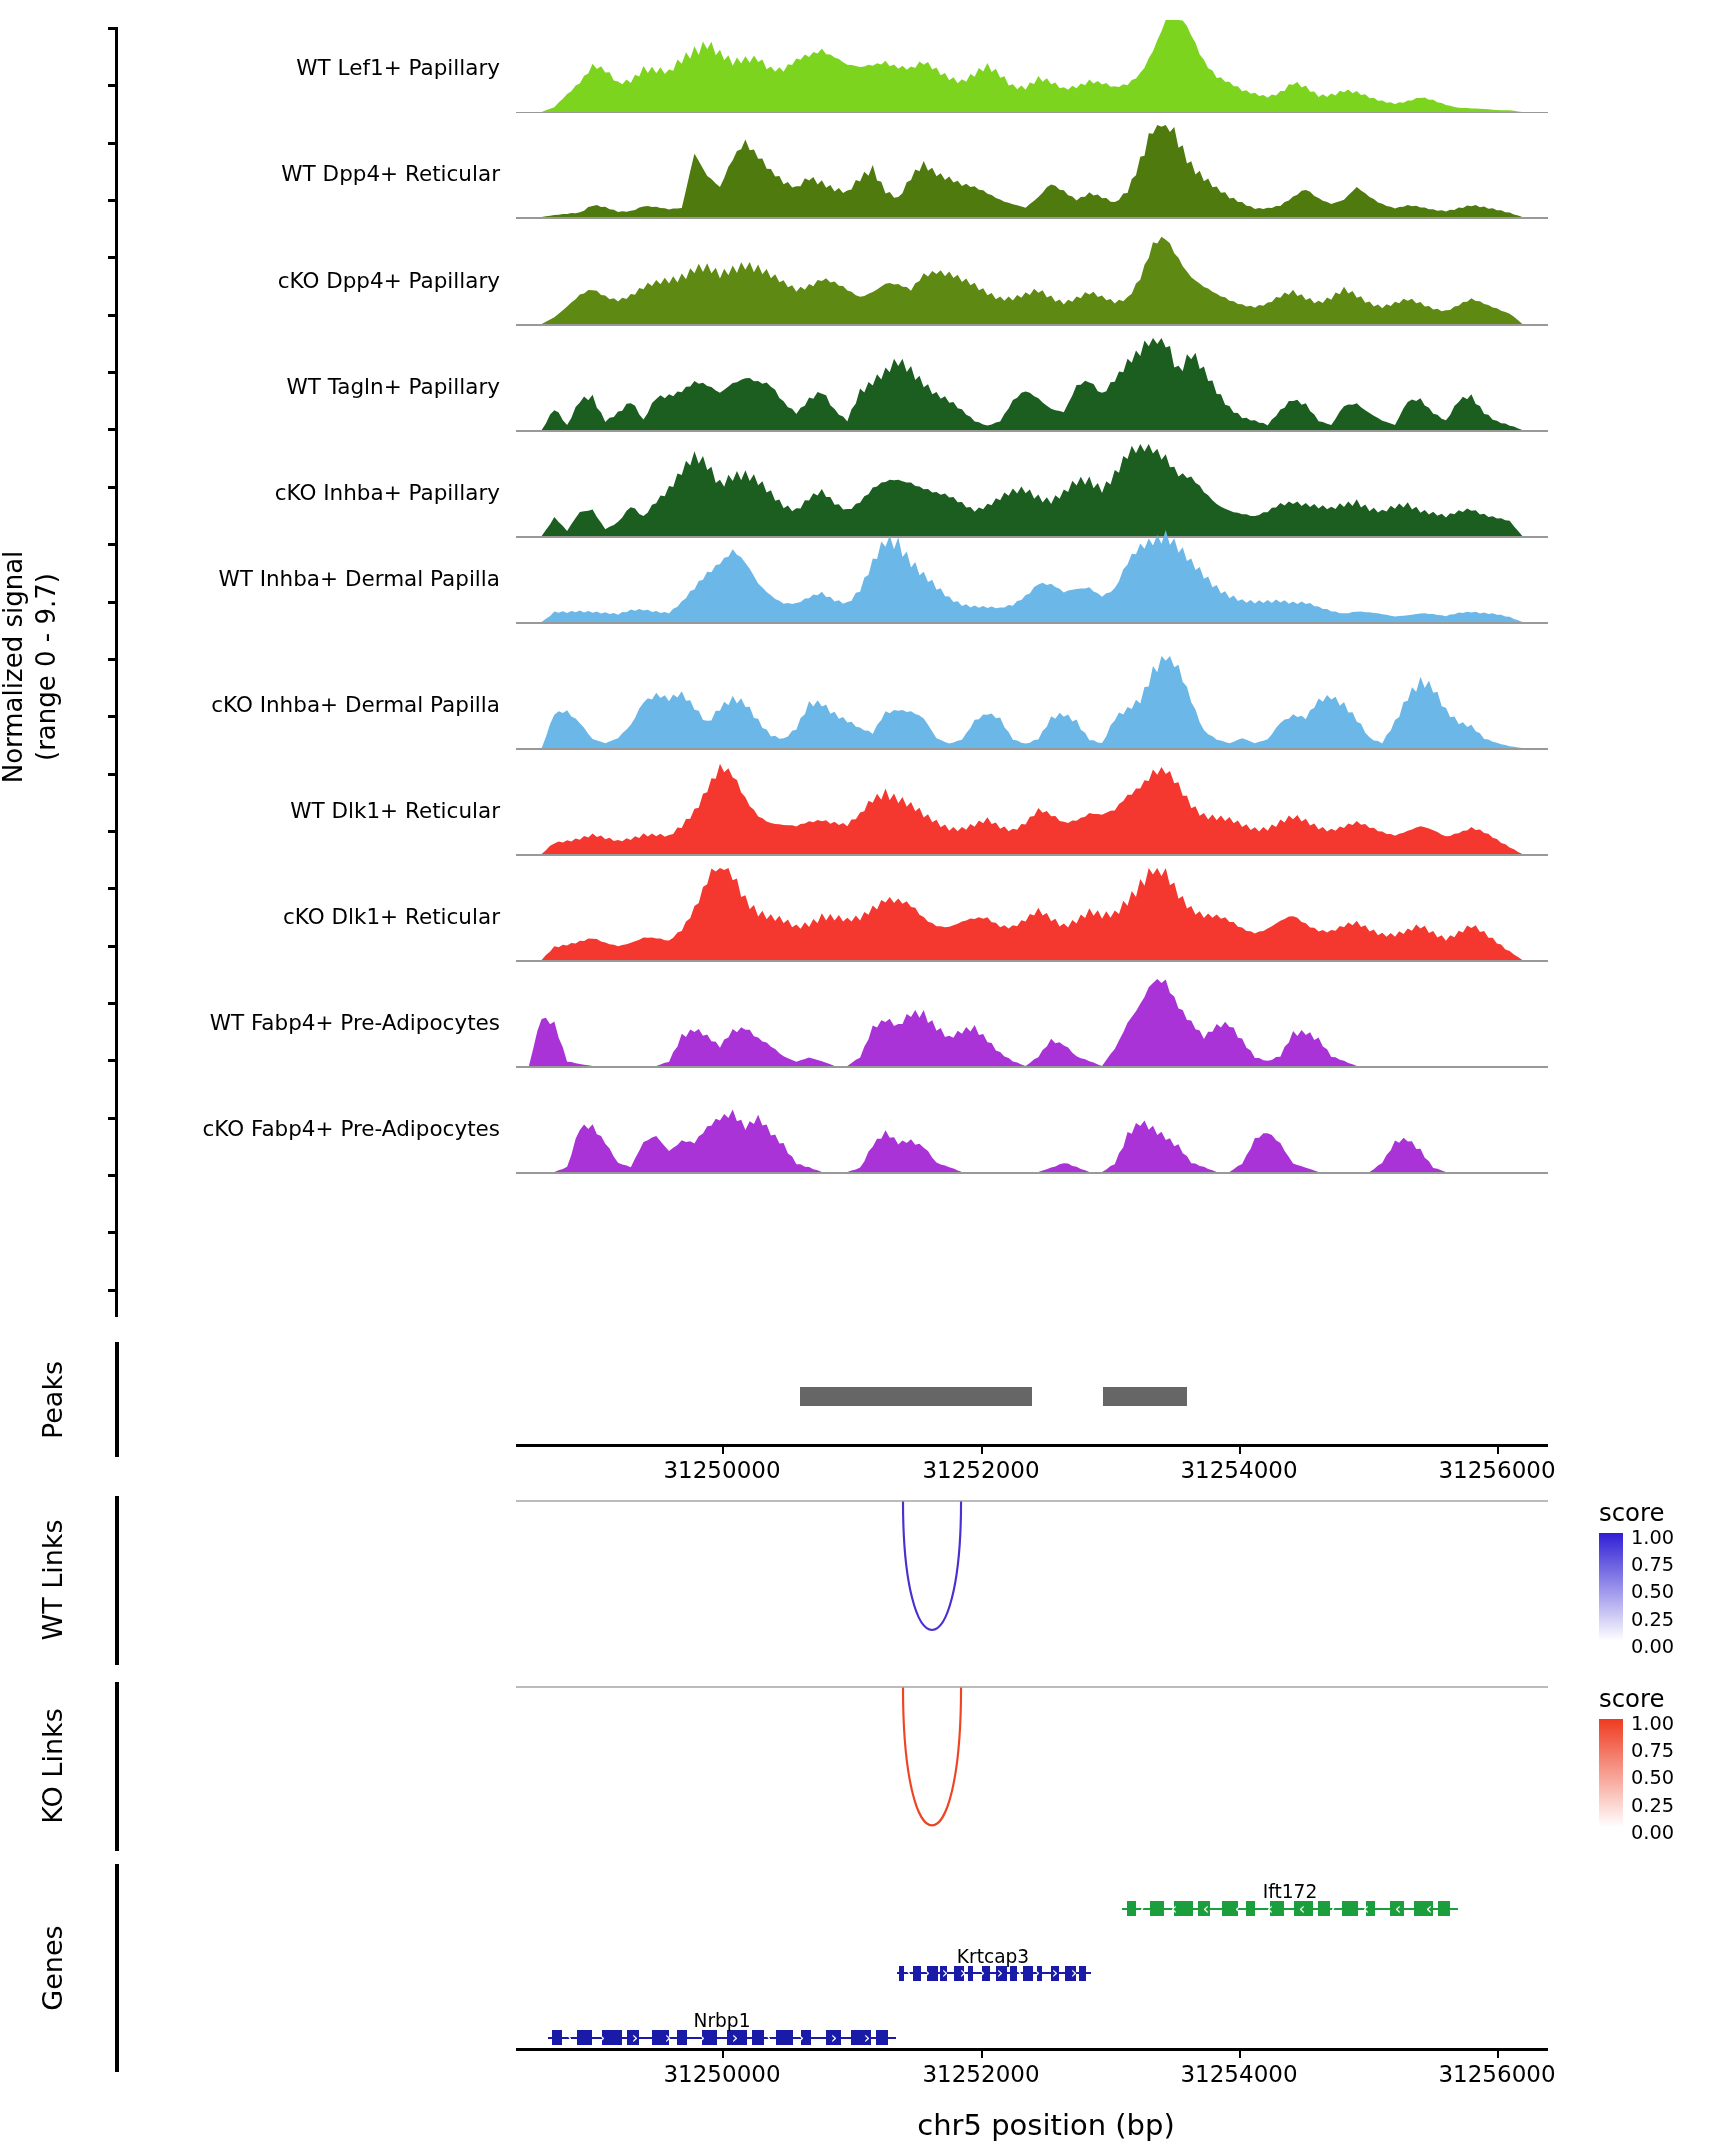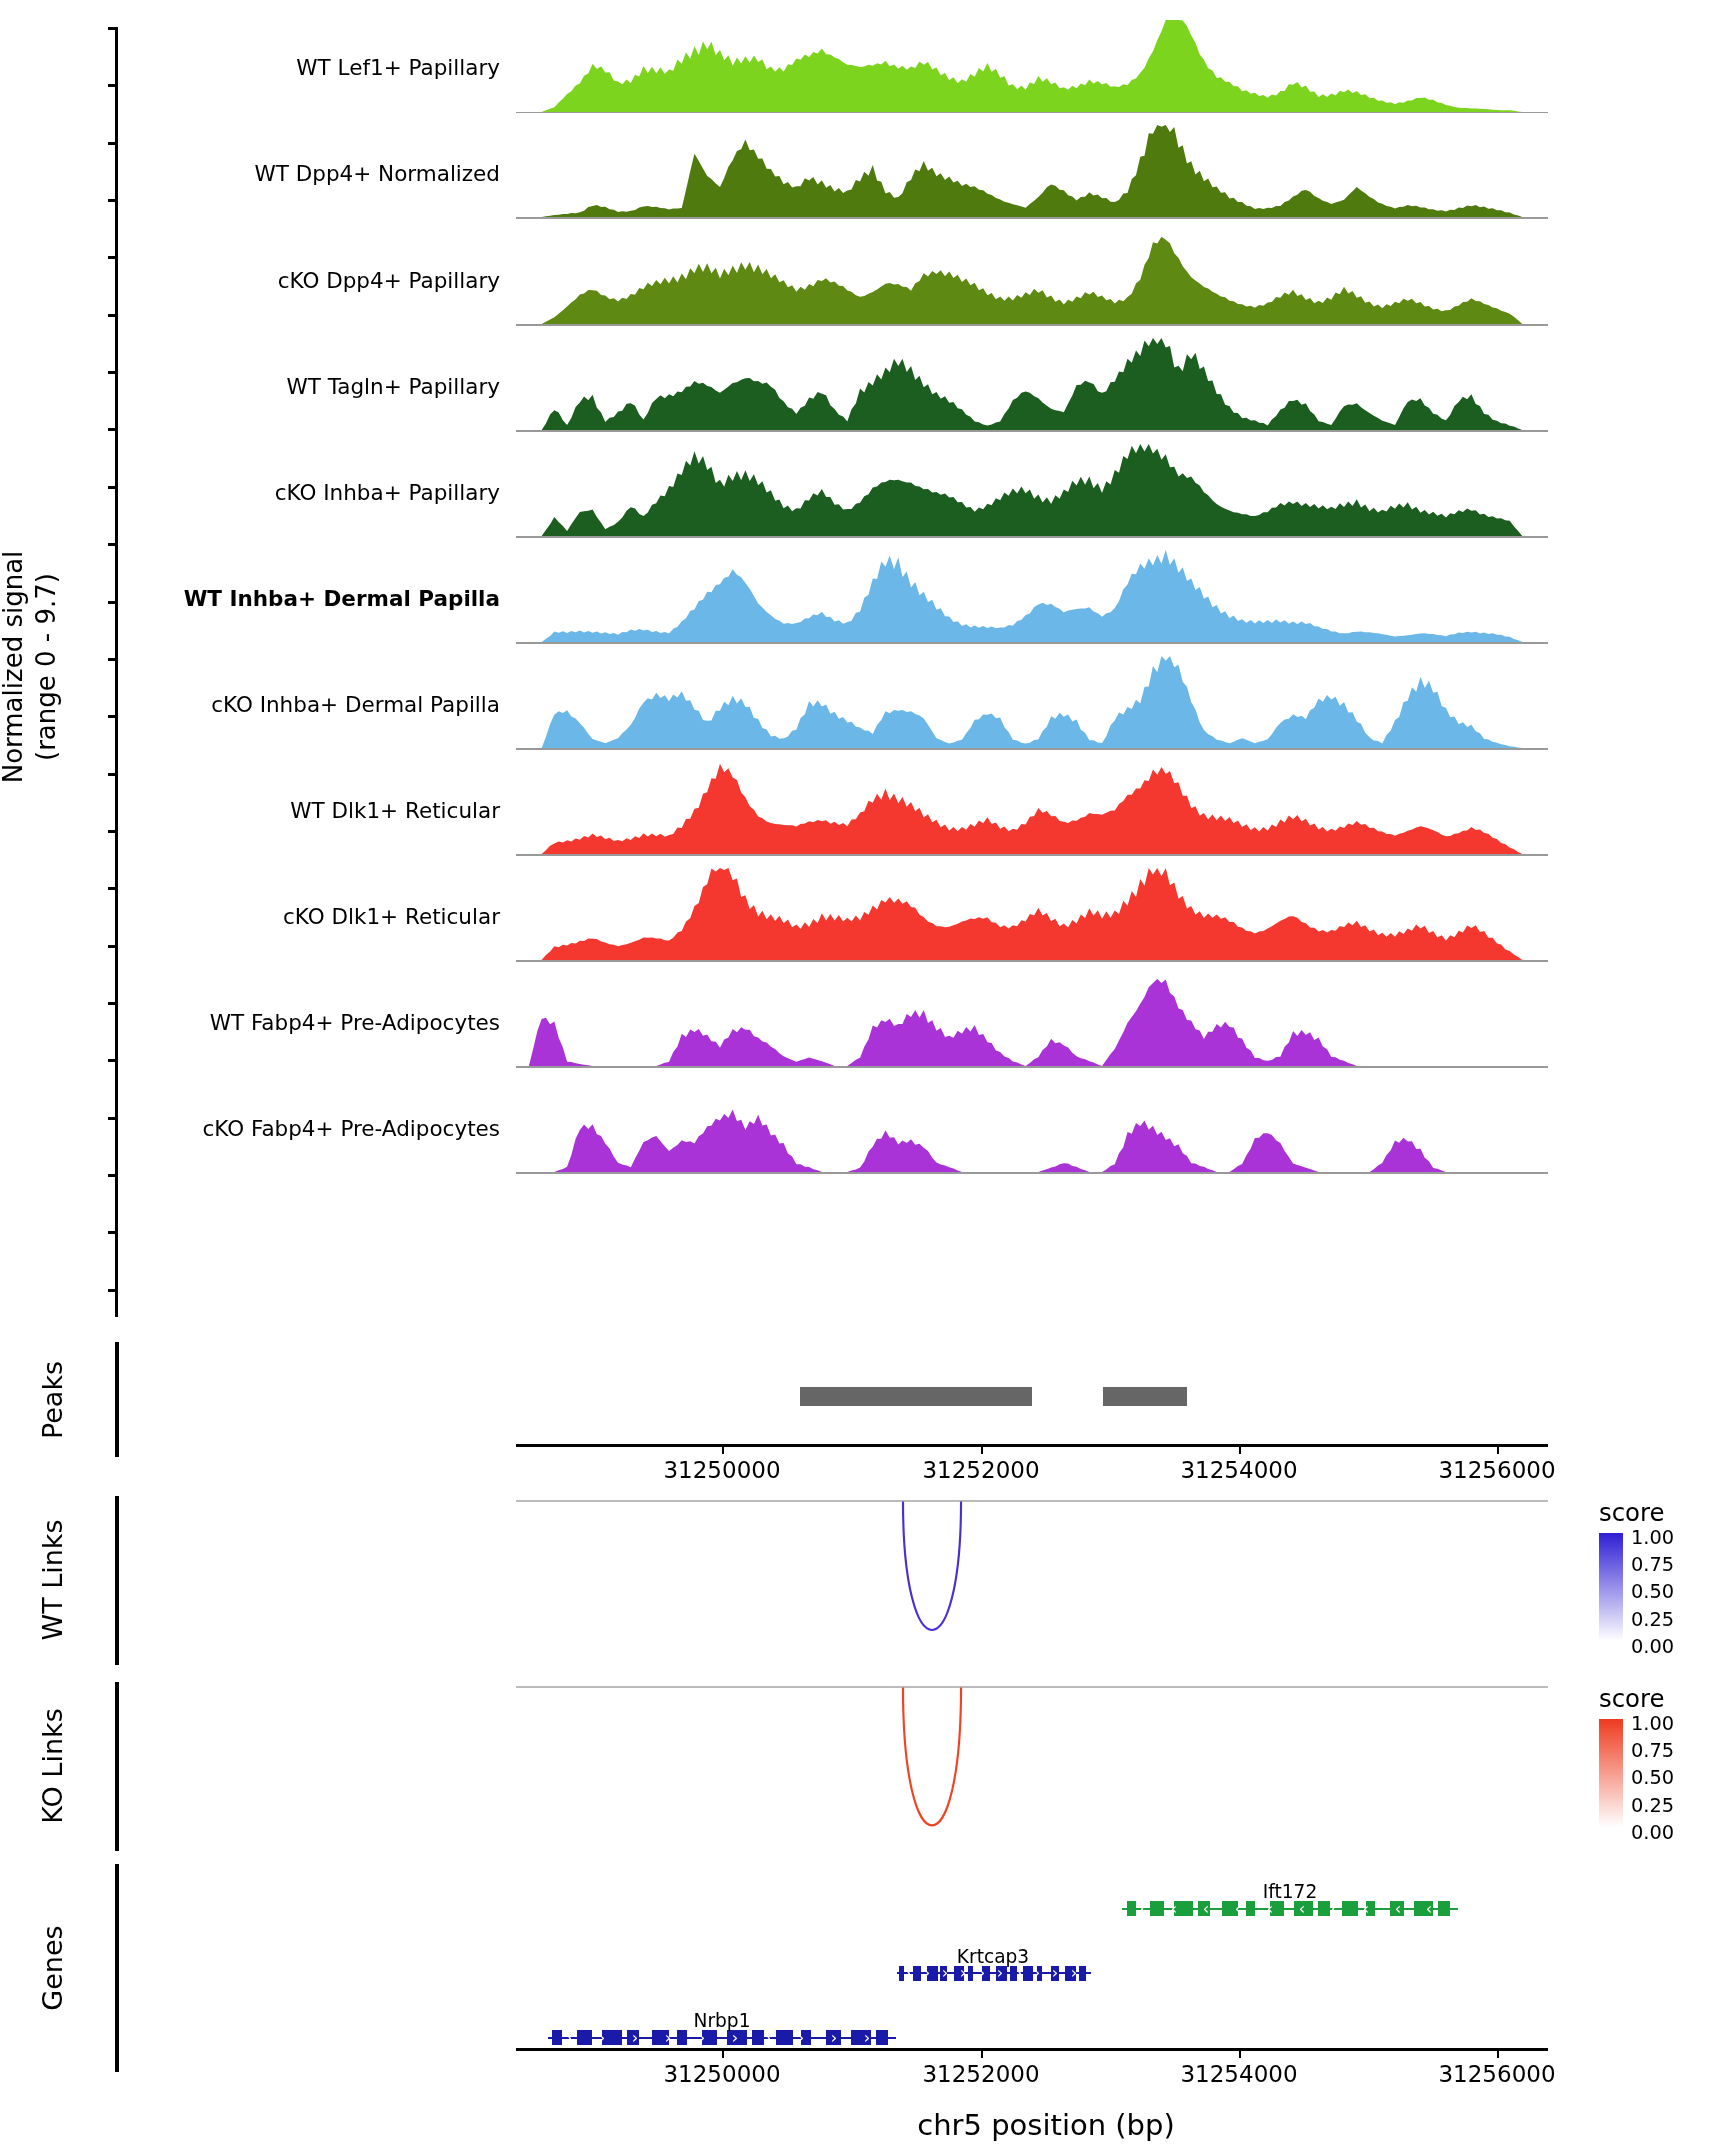--- a/index.html
+++ b/index.html
@@ -144,21 +144,21 @@
         <div class="track-row" style="top: 14.3px;">
           <div class="track-label">WT Lef1+ Papillary</div>
           <div class="track-plot">
             <div class="track-baseline"></div>
             <svg class="track-svg" viewBox="0 0 1440 128" preserveAspectRatio="none">
               <path d="M 18.0,128 L 18.0,128.0 L 23.9,128.0 L 29.8,128.0 L 35.8,128.0 L 41.7,125.7 L 47.6,123.4 L 53.5,121.4 L 59.5,114.7 L 65.4,109.7 L 71.3,102.9 L 77.2,99.3 L 83.2,91.3 L 89.1,88.3 L 95.0,77.6 L 100.9,74.5 L 106.9,60.7 L 112.8,68.1 L 118.7,64.2 L 124.6,73.0 L 130.6,72.8 L 136.5,84.2 L 142.4,85.7 L 148.3,89.3 L 154.3,82.7 L 160.2,87.5 L 166.1,76.2 L 172.0,78.7 L 177.9,64.0 L 183.9,73.9 L 189.8,65.2 L 195.7,74.1 L 201.6,65.9 L 207.6,75.3 L 213.5,68.7 L 219.4,70.5 L 225.3,54.9 L 231.3,60.7 L 237.2,44.8 L 243.1,53.9 L 249.0,36.4 L 255.0,48.7 L 260.9,29.9 L 266.8,40.8 L 272.7,30.4 L 278.7,49.2 L 284.6,41.3 L 290.5,55.9 L 296.4,49.0 L 302.4,63.6 L 308.3,52.1 L 314.2,60.5 L 320.1,50.6 L 326.1,59.6 L 332.0,49.4 L 337.9,58.5 L 343.8,55.0 L 349.7,68.4 L 355.7,64.7 L 361.6,72.1 L 367.5,65.9 L 373.4,71.9 L 379.4,61.5 L 385.3,62.6 L 391.2,53.5 L 397.1,55.4 L 403.1,48.1 L 409.0,51.6 L 414.9,44.4 L 420.8,46.6 L 426.8,39.8 L 432.7,47.8 L 438.6,48.1 L 444.5,52.3 L 450.5,54.4 L 456.4,58.8 L 462.3,62.2 L 468.2,62.6 L 474.2,64.1 L 480.1,65.3 L 486.0,64.7 L 491.9,62.1 L 497.8,63.8 L 503.8,60.0 L 509.7,62.0 L 515.6,56.7 L 521.5,64.2 L 527.5,61.9 L 533.4,67.9 L 539.3,63.6 L 545.2,69.2 L 551.2,64.6 L 557.1,66.7 L 563.0,57.8 L 568.9,62.3 L 574.9,58.4 L 580.8,69.0 L 586.7,66.1 L 592.6,77.0 L 598.6,73.8 L 604.5,83.8 L 610.4,79.5 L 616.3,87.9 L 622.3,82.6 L 628.2,85.8 L 634.1,75.1 L 640.0,78.8 L 645.9,66.8 L 651.9,71.7 L 657.8,59.9 L 663.7,72.4 L 669.6,67.7 L 675.6,80.4 L 681.5,78.4 L 687.4,91.0 L 693.3,89.3 L 699.3,96.5 L 705.2,91.1 L 711.1,96.9 L 717.0,87.0 L 723.0,89.0 L 728.9,77.9 L 734.8,85.8 L 740.7,81.2 L 746.7,89.4 L 752.6,86.8 L 758.5,95.0 L 764.4,93.6 L 770.4,97.1 L 776.3,91.4 L 782.2,94.9 L 788.1,88.2 L 794.1,90.9 L 800.0,82.8 L 805.9,88.5 L 811.8,84.7 L 817.7,89.7 L 823.7,87.5 L 829.6,92.7 L 835.5,92.2 L 841.4,93.2 L 847.4,89.3 L 853.3,90.9 L 859.2,83.4 L 865.1,81.3 L 871.1,73.5 L 877.0,66.5 L 882.9,53.1 L 888.8,43.6 L 894.8,28.0 L 900.7,15.6 L 906.6,0.0 L 912.5,0.0 L 918.5,0.0 L 924.4,0.0 L 930.3,0.8 L 936.2,8.2 L 942.2,21.7 L 948.1,31.7 L 954.0,48.1 L 959.9,55.2 L 965.8,67.1 L 971.8,70.2 L 977.7,80.6 L 983.6,79.6 L 989.5,86.0 L 995.5,85.8 L 1001.4,92.1 L 1007.3,92.3 L 1013.2,99.3 L 1019.2,97.8 L 1025.1,102.5 L 1031.0,101.2 L 1036.9,105.8 L 1042.9,104.2 L 1048.8,108.3 L 1054.7,103.5 L 1060.6,105.0 L 1066.6,98.8 L 1072.5,98.8 L 1078.4,89.4 L 1084.3,90.2 L 1090.3,86.2 L 1096.2,93.8 L 1102.1,91.3 L 1108.0,99.9 L 1113.9,99.5 L 1119.9,107.2 L 1125.8,103.3 L 1131.7,107.0 L 1137.6,102.4 L 1143.6,104.9 L 1149.5,98.4 L 1155.4,100.6 L 1161.3,96.6 L 1167.3,101.9 L 1173.2,98.8 L 1179.1,104.5 L 1185.0,103.4 L 1191.0,108.9 L 1196.9,108.0 L 1202.8,112.4 L 1208.7,111.9 L 1214.7,115.2 L 1220.6,114.4 L 1226.5,117.1 L 1232.4,114.5 L 1238.4,115.2 L 1244.3,112.1 L 1250.2,112.1 L 1256.1,108.4 L 1262.1,108.5 L 1268.0,107.8 L 1273.9,110.8 L 1279.8,111.0 L 1285.7,114.4 L 1291.7,115.5 L 1297.6,118.4 L 1303.5,119.3 L 1309.4,121.1 L 1315.4,122.0 L 1321.3,122.6 L 1327.2,122.6 L 1333.1,123.1 L 1339.1,123.2 L 1345.0,123.6 L 1350.9,123.9 L 1356.8,124.3 L 1362.8,124.8 L 1368.7,125.3 L 1374.6,125.4 L 1380.5,125.4 L 1386.5,125.6 L 1392.4,126.4 L 1398.3,127.2 L 1404.2,128.0 L 1410.2,128.0 L 1416.1,128.0 L 1422.0,128.0 L 1422.0,128 Z" fill="#7DD41F"></path>
             </svg>
           </div>
         </div>
         <div class="track-row" style="top: 120px;">
-          <div class="track-label">WT Dpp4+ Normalized</div>
+          <div class="track-label">WT Dpp4+ Reticular</div>
           <div class="track-plot">
             <div class="track-baseline"></div>
             <svg class="track-svg" viewBox="0 0 1440 128" preserveAspectRatio="none">
               <path d="M 18.0,128 L 18.0,128.0 L 23.9,128.0 L 29.8,128.0 L 35.8,128.0 L 41.7,127.0 L 47.6,126.4 L 53.5,125.3 L 59.5,125.0 L 65.4,123.7 L 71.3,123.7 L 77.2,122.4 L 83.2,122.8 L 89.1,121.3 L 95.0,119.2 L 100.9,114.2 L 106.9,112.7 L 112.8,111.3 L 118.7,114.2 L 124.6,113.6 L 130.6,117.2 L 136.5,118.0 L 142.4,121.0 L 148.3,119.9 L 154.3,120.6 L 160.2,119.3 L 166.1,118.2 L 172.0,114.8 L 177.9,113.5 L 183.9,112.6 L 189.8,114.2 L 195.7,113.8 L 201.6,115.5 L 207.6,115.8 L 213.5,117.4 L 219.4,116.3 L 225.3,116.3 L 231.3,115.5 L 237.2,90.5 L 243.1,64.4 L 249.0,40.1 L 255.0,50.0 L 260.9,60.5 L 266.8,71.1 L 272.7,75.2 L 278.7,81.3 L 284.6,86.3 L 290.5,73.6 L 296.4,58.1 L 302.4,49.0 L 308.3,36.2 L 314.2,33.8 L 320.1,20.2 L 326.1,35.3 L 332.0,34.2 L 337.9,46.8 L 343.8,46.7 L 349.7,60.7 L 355.7,61.1 L 361.6,71.7 L 367.5,71.1 L 373.4,82.4 L 379.4,79.4 L 385.3,87.1 L 391.2,85.3 L 397.1,85.3 L 403.1,74.2 L 409.0,77.1 L 414.9,72.4 L 420.8,82.8 L 426.8,76.9 L 432.7,87.3 L 438.6,83.4 L 444.5,92.5 L 450.5,87.7 L 456.4,94.5 L 462.3,91.0 L 468.2,89.6 L 474.2,76.6 L 480.1,78.6 L 486.0,65.1 L 491.9,70.5 L 497.8,55.6 L 503.8,77.3 L 509.7,79.0 L 515.6,95.4 L 521.5,93.1 L 527.5,101.2 L 533.4,100.3 L 539.3,95.1 L 545.2,79.5 L 551.2,76.4 L 557.1,61.9 L 563.0,64.2 L 568.9,50.2 L 574.9,63.6 L 580.8,59.5 L 586.7,71.4 L 592.6,67.1 L 598.6,76.4 L 604.5,71.5 L 610.4,80.1 L 616.3,77.6 L 622.3,84.7 L 628.2,81.7 L 634.1,86.3 L 640.0,85.2 L 645.9,90.2 L 651.9,90.7 L 657.8,95.8 L 663.7,97.4 L 669.6,101.7 L 675.6,103.5 L 681.5,106.7 L 687.4,108.1 L 693.3,110.3 L 699.3,111.6 L 705.2,113.3 L 711.1,115.0 L 717.0,110.0 L 723.0,105.4 L 728.9,100.1 L 734.8,94.1 L 740.7,86.7 L 746.7,82.9 L 752.6,84.4 L 758.5,90.1 L 764.4,90.8 L 770.4,97.7 L 776.3,99.4 L 782.2,105.1 L 788.1,100.2 L 794.1,99.8 L 800.0,93.7 L 805.9,98.1 L 811.8,96.8 L 817.7,101.8 L 823.7,101.5 L 829.6,106.8 L 835.5,107.1 L 841.4,104.3 L 847.4,95.2 L 853.3,94.7 L 859.2,75.1 L 865.1,69.9 L 871.1,44.0 L 877.0,42.7 L 882.9,11.5 L 888.8,12.3 L 894.8,0.0 L 900.7,2.6 L 906.6,0.0 L 912.5,9.6 L 918.5,2.8 L 924.4,31.8 L 930.3,28.0 L 936.2,53.4 L 942.2,50.3 L 948.1,68.8 L 954.0,63.8 L 959.9,78.3 L 965.8,74.5 L 971.8,86.6 L 977.7,85.4 L 983.6,94.4 L 989.5,93.7 L 995.5,102.2 L 1001.4,101.3 L 1007.3,107.2 L 1013.2,107.3 L 1019.2,112.4 L 1025.1,112.9 L 1031.0,116.9 L 1036.9,115.5 L 1042.9,116.9 L 1048.8,115.2 L 1054.7,115.4 L 1060.6,112.7 L 1066.6,112.8 L 1072.5,107.2 L 1078.4,105.0 L 1084.3,99.4 L 1090.3,97.2 L 1096.2,91.4 L 1102.1,90.4 L 1108.0,93.0 L 1113.9,98.9 L 1119.9,101.4 L 1125.8,105.3 L 1131.7,107.1 L 1137.6,110.0 L 1143.6,107.8 L 1149.5,106.1 L 1155.4,104.0 L 1161.3,97.9 L 1167.3,92.3 L 1173.2,86.2 L 1179.1,91.3 L 1185.0,94.8 L 1191.0,100.3 L 1196.9,103.0 L 1202.8,107.7 L 1208.7,109.7 L 1214.7,112.8 L 1220.6,113.6 L 1226.5,116.3 L 1232.4,114.0 L 1238.4,113.9 L 1244.3,111.2 L 1250.2,113.2 L 1256.1,112.5 L 1262.1,114.9 L 1268.0,114.7 L 1273.9,117.2 L 1279.8,117.2 L 1285.7,119.2 L 1291.7,118.6 L 1297.6,120.3 L 1303.5,117.9 L 1309.4,118.1 L 1315.4,114.8 L 1321.3,115.5 L 1327.2,112.1 L 1333.1,113.0 L 1339.1,111.3 L 1345.0,114.3 L 1350.9,113.3 L 1356.8,116.4 L 1362.8,115.7 L 1368.7,118.7 L 1374.6,118.7 L 1380.5,121.4 L 1386.5,121.6 L 1392.4,124.4 L 1398.3,125.8 L 1404.2,128.0 L 1410.2,128.0 L 1416.1,128.0 L 1422.0,128.0 L 1422.0,128 Z" fill="#4E7A0E"></path>
             </svg>
           </div>
         </div>
         <div class="track-row" style="top: 227px;">
           <div class="track-label">cKO Dpp4+ Papillary</div>
           <div class="track-plot">
@@ -179,21 +179,21 @@
         </div>
         <div class="track-row" style="top: 439px;">
           <div class="track-label">cKO Inhba+ Papillary</div>
           <div class="track-plot">
             <div class="track-baseline"></div>
             <svg class="track-svg" viewBox="0 0 1440 128" preserveAspectRatio="none">
               <path d="M 18.0,128 L 18.0,128.0 L 23.9,128.0 L 29.8,128.0 L 35.8,128.0 L 41.7,119.7 L 47.6,111.8 L 53.5,101.7 L 59.5,108.4 L 65.4,114.2 L 71.3,121.2 L 77.2,111.8 L 83.2,103.1 L 89.1,94.6 L 95.0,93.5 L 100.9,92.8 L 106.9,91.3 L 112.8,101.4 L 118.7,109.6 L 124.6,118.7 L 130.6,115.2 L 136.5,112.6 L 142.4,108.1 L 148.3,102.1 L 154.3,92.8 L 160.2,88.0 L 166.1,89.9 L 172.0,97.5 L 177.9,100.3 L 183.9,95.4 L 189.8,84.4 L 195.7,82.5 L 201.6,71.5 L 207.6,72.8 L 213.5,58.3 L 219.4,59.7 L 225.3,40.9 L 231.3,43.0 L 237.2,23.4 L 243.1,30.0 L 249.0,10.1 L 255.0,27.4 L 260.9,16.8 L 266.8,36.2 L 272.7,31.7 L 278.7,54.1 L 284.6,49.9 L 290.5,59.5 L 296.4,42.7 L 302.4,51.6 L 308.3,37.4 L 314.2,50.6 L 320.1,36.4 L 326.1,51.4 L 332.0,42.1 L 337.9,57.5 L 343.8,51.8 L 349.7,67.5 L 355.7,64.4 L 361.6,79.1 L 367.5,77.2 L 373.4,89.4 L 379.4,85.6 L 385.3,93.5 L 391.2,89.4 L 397.1,89.9 L 403.1,78.4 L 409.0,78.7 L 414.9,68.5 L 420.8,71.7 L 426.8,62.5 L 432.7,73.7 L 438.6,73.9 L 444.5,84.4 L 450.5,83.9 L 456.4,91.0 L 462.3,90.6 L 468.2,90.3 L 474.2,83.0 L 480.1,81.6 L 486.0,72.8 L 491.9,69.9 L 497.8,60.6 L 503.8,59.3 L 509.7,53.4 L 515.6,52.9 L 521.5,49.7 L 527.5,50.3 L 533.4,49.7 L 539.3,51.7 L 545.2,53.5 L 551.2,53.7 L 557.1,58.5 L 563.0,59.2 L 568.9,62.8 L 574.9,62.5 L 580.8,67.4 L 586.7,66.8 L 592.6,70.7 L 598.6,68.8 L 604.5,74.6 L 610.4,73.8 L 616.3,81.0 L 622.3,80.7 L 628.2,88.3 L 634.1,87.6 L 640.0,94.4 L 645.9,88.5 L 651.9,90.9 L 657.8,83.0 L 663.7,85.1 L 669.6,75.4 L 675.6,78.1 L 681.5,67.6 L 687.4,72.0 L 693.3,61.8 L 699.3,68.8 L 705.2,59.3 L 711.1,68.4 L 717.0,63.2 L 723.0,76.2 L 728.9,70.2 L 734.8,81.3 L 740.7,74.2 L 746.7,83.4 L 752.6,71.4 L 758.5,76.2 L 764.4,63.2 L 770.4,66.8 L 776.3,51.3 L 782.2,57.8 L 788.1,45.4 L 794.1,56.7 L 800.0,45.3 L 805.9,61.5 L 811.8,54.4 L 817.7,68.2 L 823.7,51.7 L 829.6,56.4 L 835.5,36.2 L 841.4,39.9 L 847.4,16.8 L 853.3,20.8 L 859.2,2.3 L 865.1,12.7 L 871.1,0.0 L 877.0,10.6 L 882.9,0.0 L 888.8,13.2 L 894.8,6.5 L 900.7,21.9 L 906.6,14.4 L 912.5,32.4 L 918.5,31.8 L 924.4,45.1 L 930.3,40.8 L 936.2,47.2 L 942.2,45.2 L 948.1,53.9 L 954.0,57.7 L 959.9,67.1 L 965.8,71.3 L 971.8,78.2 L 977.7,83.5 L 983.6,87.2 L 989.5,90.2 L 995.5,92.4 L 1001.4,94.8 L 1007.3,95.6 L 1013.2,97.6 L 1019.2,97.7 L 1025.1,100.0 L 1031.0,100.3 L 1036.9,98.9 L 1042.9,94.8 L 1048.8,94.8 L 1054.7,88.7 L 1060.6,88.4 L 1066.6,82.0 L 1072.5,85.4 L 1078.4,80.0 L 1084.3,83.5 L 1090.3,80.0 L 1096.2,86.4 L 1102.1,82.0 L 1108.0,87.8 L 1113.9,83.5 L 1119.9,89.7 L 1125.8,85.1 L 1131.7,90.9 L 1137.6,87.3 L 1143.6,90.3 L 1149.5,82.6 L 1155.4,87.5 L 1161.3,79.9 L 1167.3,86.2 L 1173.2,76.9 L 1179.1,88.2 L 1185.0,84.3 L 1191.0,93.6 L 1196.9,88.6 L 1202.8,95.2 L 1208.7,91.4 L 1214.7,93.9 L 1220.6,86.0 L 1226.5,90.2 L 1232.4,82.7 L 1238.4,88.4 L 1244.3,80.9 L 1250.2,91.0 L 1256.1,87.4 L 1262.1,95.5 L 1268.0,91.7 L 1273.9,98.0 L 1279.8,94.4 L 1285.7,99.8 L 1291.7,97.2 L 1297.6,102.3 L 1303.5,96.3 L 1309.4,97.7 L 1315.4,92.2 L 1321.3,94.7 L 1327.2,89.7 L 1333.1,92.8 L 1339.1,92.1 L 1345.0,98.1 L 1350.9,97.1 L 1356.8,101.4 L 1362.8,100.5 L 1368.7,103.7 L 1374.6,103.3 L 1380.5,106.2 L 1386.5,106.9 L 1392.4,114.5 L 1398.3,121.0 L 1404.2,128.0 L 1410.2,128.0 L 1416.1,128.0 L 1422.0,128.0 L 1422.0,128 Z" fill="#1B5E20"></path>
             </svg>
           </div>
         </div>
-        <div class="track-row" style="top: 545px; font-weight: bold;">
+        <div class="track-row" style="top: 525px;">
           <div class="track-label">WT Inhba+ Dermal Papilla</div>
           <div class="track-plot">
             <div class="track-baseline"></div>
             <svg class="track-svg" viewBox="0 0 1440 128" preserveAspectRatio="none">
               <path d="M 18.0,128 L 18.0,128.0 L 23.9,128.0 L 29.8,128.0 L 35.8,128.0 L 41.7,123.4 L 47.6,119.7 L 53.5,113.4 L 59.5,115.1 L 65.4,113.2 L 71.3,115.4 L 77.2,112.8 L 83.2,114.6 L 89.1,111.9 L 95.0,114.8 L 100.9,112.6 L 106.9,115.1 L 112.8,113.3 L 118.7,116.1 L 124.6,114.4 L 130.6,116.8 L 136.5,115.5 L 142.4,117.8 L 148.3,114.2 L 154.3,114.4 L 160.2,110.6 L 166.1,112.5 L 172.0,109.8 L 177.9,112.0 L 183.9,110.8 L 189.8,114.1 L 195.7,112.8 L 201.6,115.4 L 207.6,114.1 L 213.5,116.1 L 219.4,109.6 L 225.3,106.7 L 231.3,99.2 L 237.2,95.0 L 243.1,85.0 L 249.0,82.8 L 255.0,71.1 L 260.9,69.1 L 266.8,58.0 L 272.7,58.8 L 278.7,48.8 L 284.6,47.8 L 290.5,38.6 L 296.4,37.2 L 302.4,26.9 L 308.3,34.5 L 314.2,37.8 L 320.1,46.0 L 326.1,54.0 L 332.0,64.1 L 337.9,74.4 L 343.8,79.9 L 349.7,86.3 L 355.7,90.9 L 361.6,96.0 L 367.5,98.3 L 373.4,102.6 L 379.4,101.6 L 385.3,103.1 L 391.2,101.6 L 397.1,100.3 L 403.1,95.2 L 409.0,94.8 L 414.9,89.7 L 420.8,90.9 L 426.8,86.0 L 432.7,93.1 L 438.6,92.7 L 444.5,99.4 L 450.5,97.7 L 456.4,102.7 L 462.3,100.2 L 468.2,98.4 L 474.2,87.2 L 480.1,86.0 L 486.0,66.5 L 491.9,62.4 L 497.8,39.6 L 503.8,40.2 L 509.7,16.1 L 515.6,23.2 L 521.5,7.6 L 527.5,26.7 L 533.4,10.0 L 539.3,37.7 L 545.2,29.9 L 551.2,52.0 L 557.1,44.6 L 563.0,62.9 L 568.9,58.2 L 574.9,72.5 L 580.8,69.3 L 586.7,83.2 L 592.6,81.2 L 598.6,92.3 L 604.5,92.5 L 610.4,100.3 L 616.3,99.1 L 622.3,105.7 L 628.2,103.4 L 634.1,107.7 L 640.0,105.0 L 645.9,108.3 L 651.9,105.7 L 657.8,108.4 L 663.7,106.3 L 669.6,109.0 L 675.6,107.7 L 681.5,107.9 L 687.4,104.4 L 693.3,105.3 L 699.3,98.7 L 705.2,97.3 L 711.1,90.5 L 717.0,88.2 L 723.0,79.2 L 728.9,75.9 L 734.8,73.5 L 740.7,76.5 L 746.7,74.7 L 752.6,79.4 L 758.5,81.7 L 764.4,86.9 L 770.4,84.2 L 776.3,83.1 L 782.2,82.1 L 788.1,81.3 L 794.1,81.3 L 800.0,79.6 L 805.9,85.4 L 811.8,87.9 L 817.7,92.8 L 823.7,88.1 L 829.6,86.7 L 835.5,80.6 L 841.4,71.3 L 847.4,54.6 L 853.3,48.0 L 859.2,33.0 L 865.1,33.6 L 871.1,18.7 L 877.0,26.1 L 882.9,11.9 L 888.8,21.4 L 894.8,7.0 L 900.7,19.3 L 906.6,0.0 L 912.5,20.9 L 918.5,11.6 L 924.4,31.7 L 930.3,24.0 L 936.2,43.1 L 942.2,39.5 L 948.1,55.8 L 954.0,51.5 L 959.9,67.9 L 965.8,64.8 L 971.8,79.6 L 977.7,76.4 L 983.6,88.5 L 989.5,85.1 L 995.5,94.8 L 1001.4,91.2 L 1007.3,98.8 L 1013.2,96.5 L 1019.2,101.1 L 1025.1,97.4 L 1031.0,102.4 L 1036.9,97.7 L 1042.9,101.7 L 1048.8,97.4 L 1054.7,101.5 L 1060.6,96.7 L 1066.6,100.7 L 1072.5,97.6 L 1078.4,102.7 L 1084.3,99.4 L 1090.3,103.1 L 1096.2,99.6 L 1102.1,102.9 L 1108.0,101.6 L 1113.9,106.2 L 1119.9,106.3 L 1125.8,109.9 L 1131.7,109.9 L 1137.6,113.3 L 1143.6,113.3 L 1149.5,115.7 L 1155.4,115.7 L 1161.3,115.9 L 1167.3,114.0 L 1173.2,113.8 L 1179.1,113.4 L 1185.0,114.5 L 1191.0,114.3 L 1196.9,115.4 L 1202.8,115.9 L 1208.7,117.1 L 1214.7,118.0 L 1220.6,119.2 L 1226.5,120.3 L 1232.4,119.7 L 1238.4,119.2 L 1244.3,118.5 L 1250.2,117.9 L 1256.1,116.7 L 1262.1,116.0 L 1268.0,115.9 L 1273.9,116.9 L 1279.8,116.9 L 1285.7,118.2 L 1291.7,118.5 L 1297.6,120.0 L 1303.5,117.7 L 1309.4,117.1 L 1315.4,114.7 L 1321.3,115.5 L 1327.2,113.7 L 1333.1,114.7 L 1339.1,113.8 L 1345.0,116.0 L 1350.9,114.9 L 1356.8,116.9 L 1362.8,115.9 L 1368.7,117.9 L 1374.6,117.8 L 1380.5,120.2 L 1386.5,120.7 L 1392.4,123.8 L 1398.3,125.7 L 1404.2,128.0 L 1410.2,128.0 L 1416.1,128.0 L 1422.0,128.0 L 1422.0,128 Z" fill="#6BB7E8"></path>
             </svg>
           </div>
         </div>
         <div class="track-row" style="top: 651px;">
           <div class="track-label">cKO Inhba+ Dermal Papilla</div>

